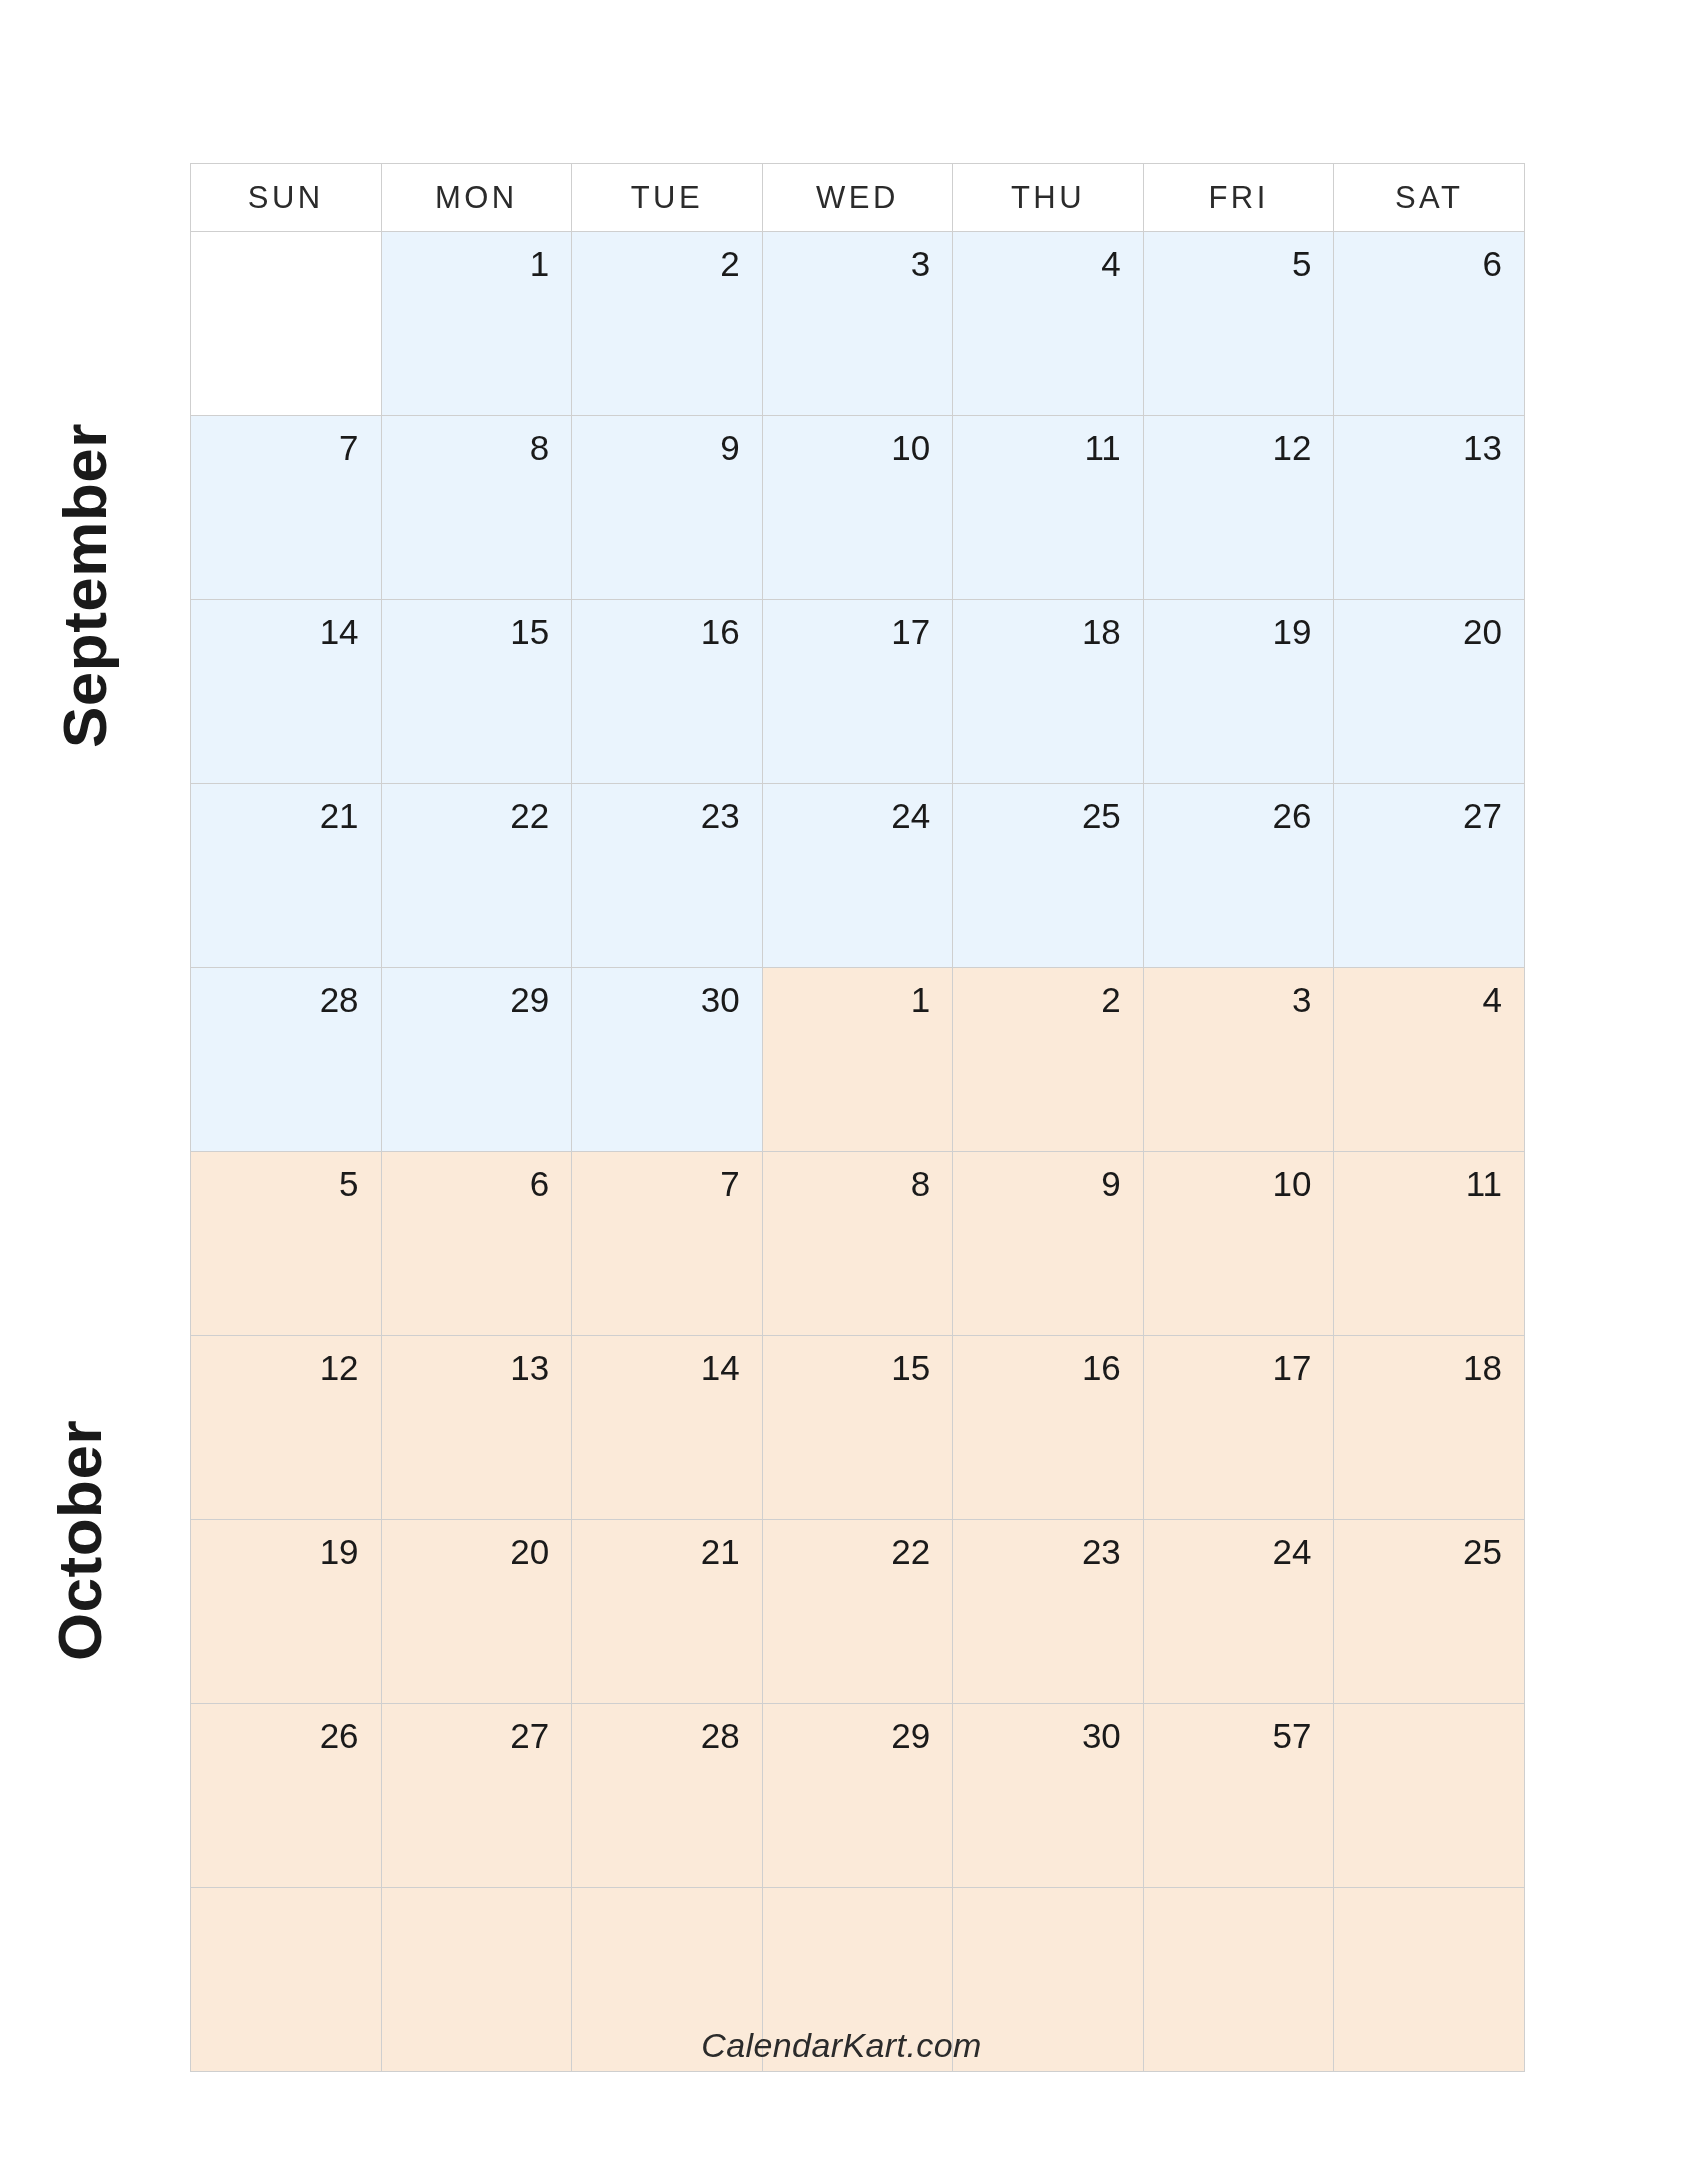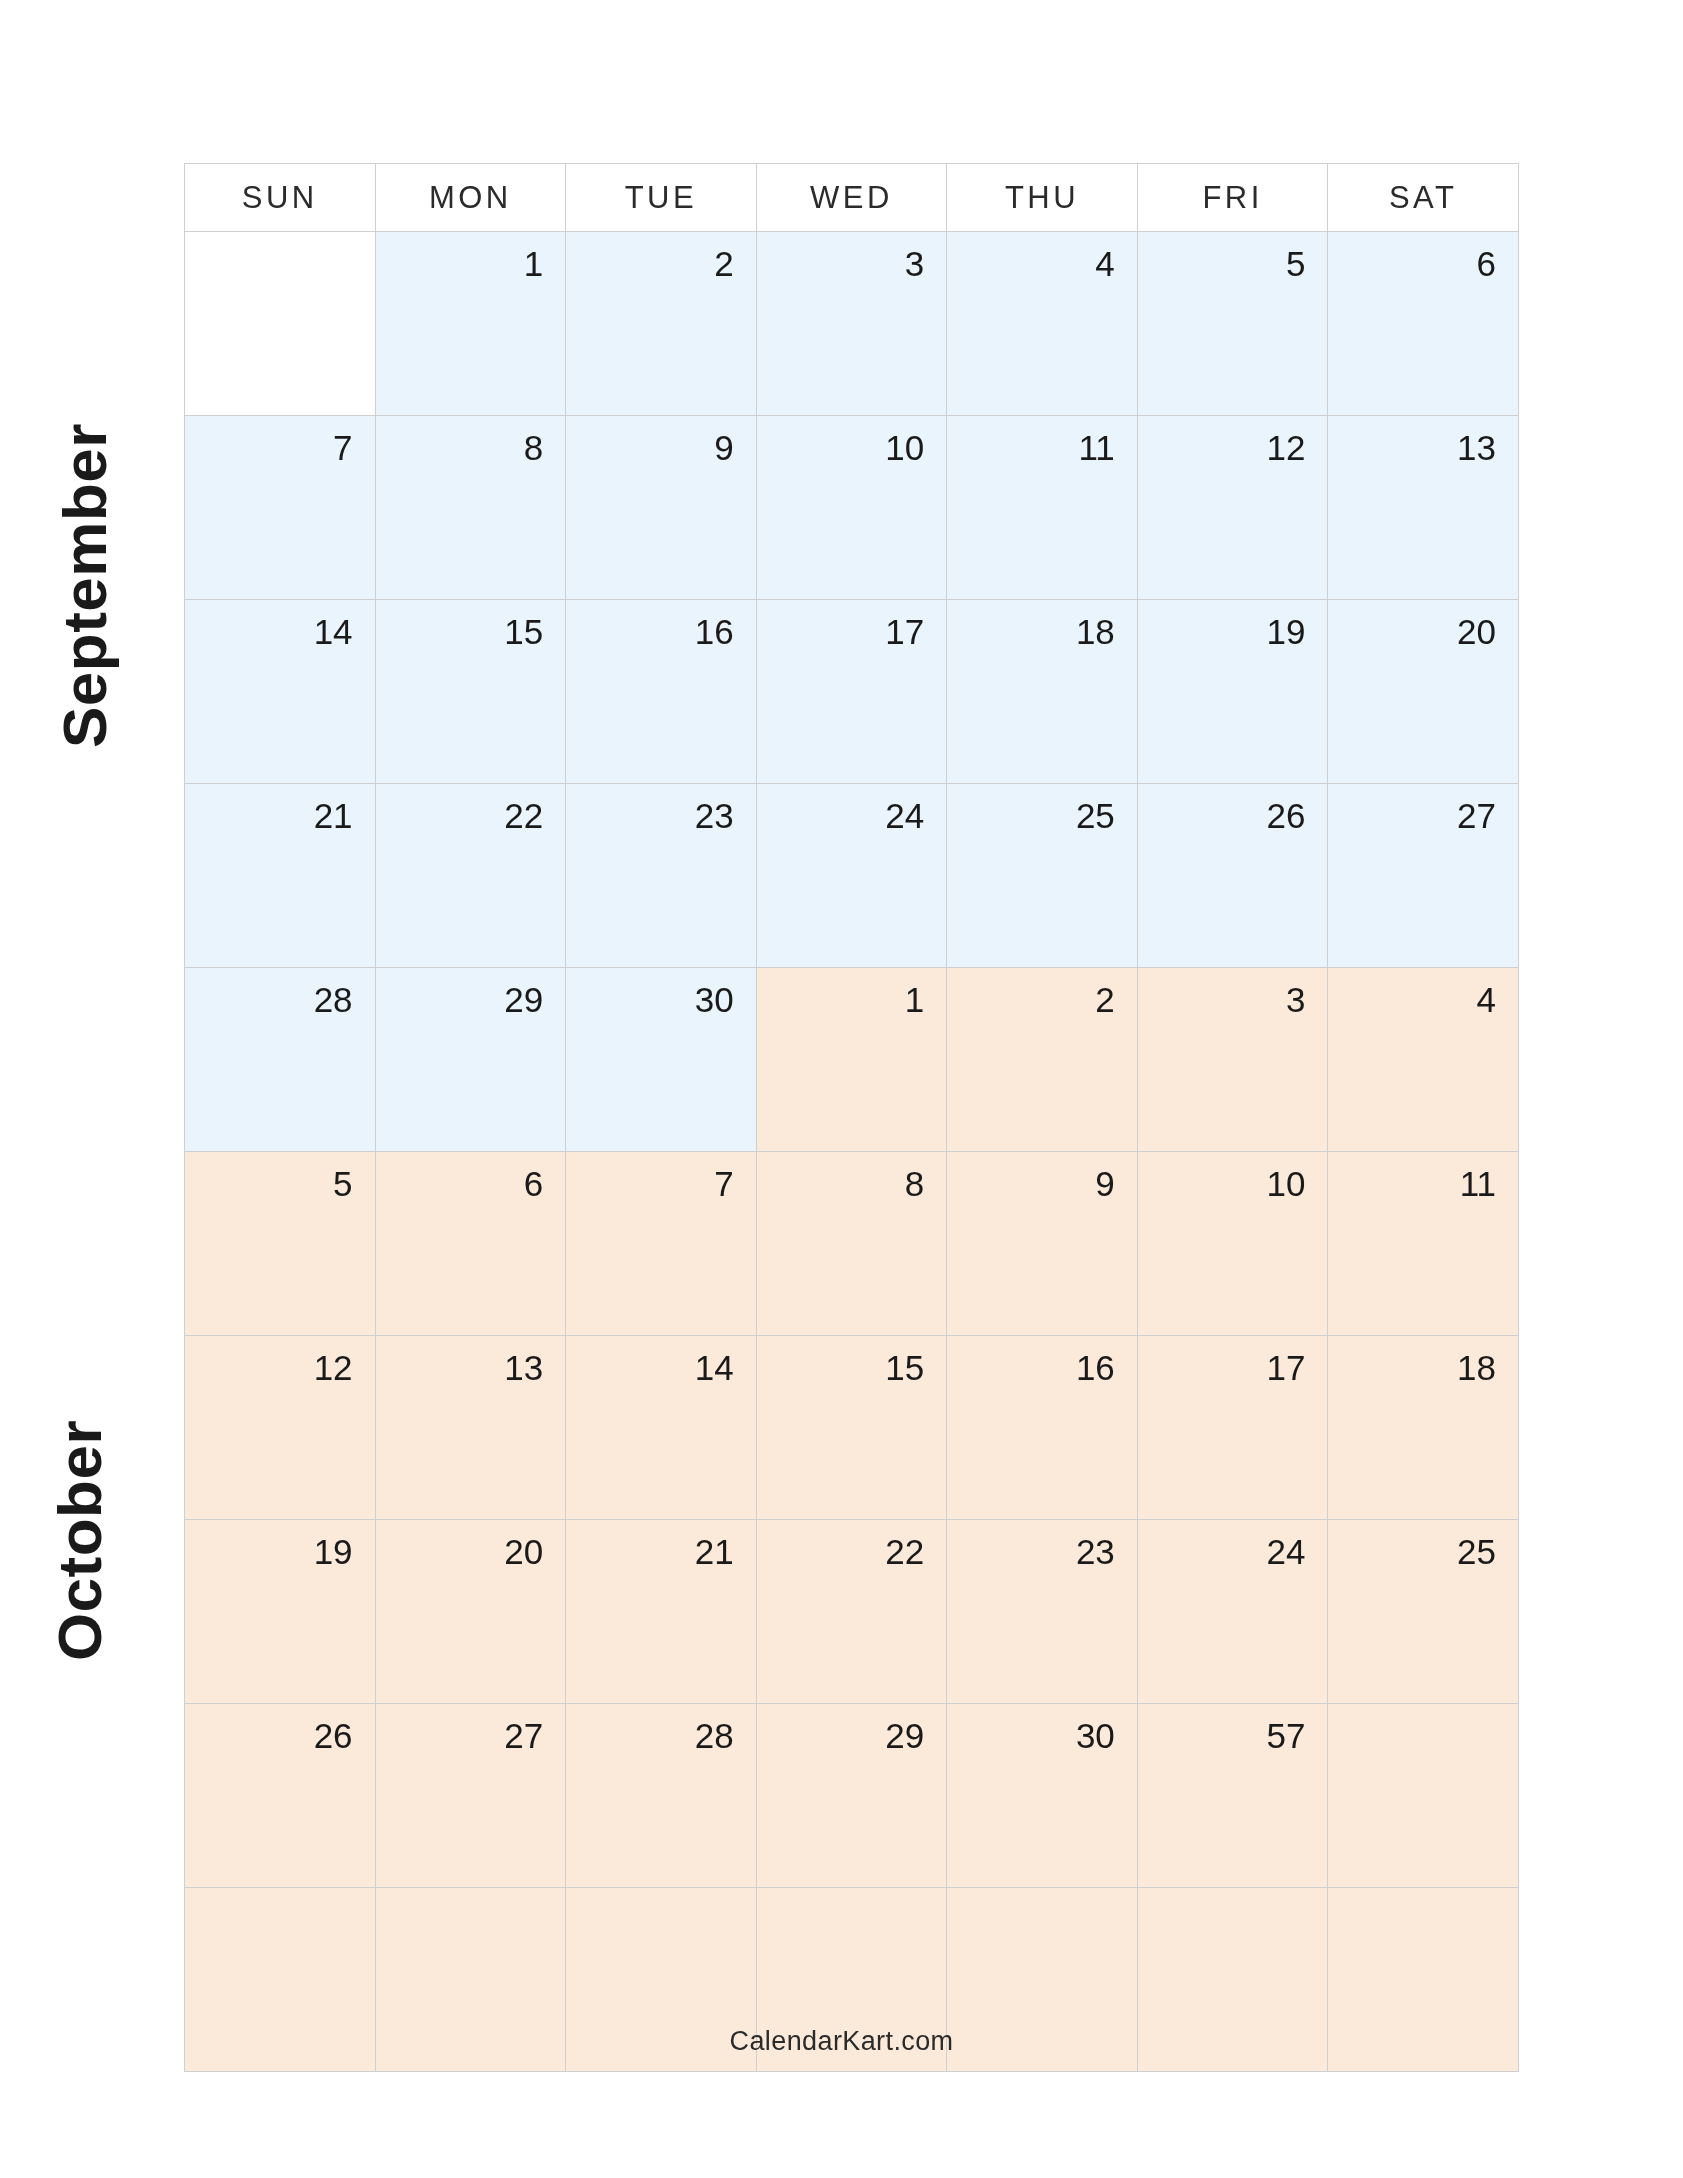--- a/index.html
+++ b/index.html
@@ -44,21 +44,21 @@
   #month-label-2 {
     left: -59px;
     top: 1505px;
     width: 277px;
     transform: rotate(-90deg);
   }
 
   
   .calendar {
     position: absolute;
-    left: 184px;
+    left: 190px;
     top: 163px;
     width: 1335px;
     border-collapse: collapse;
     table-layout: fixed;
   }
   .calendar th, .calendar td {
     border: 1px solid #cfcfcf;
     padding: 0;
     margin: 0;
   }
@@ -89,23 +89,24 @@
   td.sep  { background: #eaf4fd; }
   td.oct  { background: #fbead9; }
 
   
   .credit {
     position: absolute;
     left: 0;
     top: 2026px;
     width: 1683px;
     text-align: center;
-    font-size: 27px;
+    font-size: 34px;
     color: #2b2b2b;
     letter-spacing: 0.4px;
+    font-style: italic;
   }
 </style>
 </head>
 <body>
 
 <div class="page">
 
   <div class="month-label" id="month-label-1">September</div>
 
   <div class="month-label" id="month-label-2">October</div>

